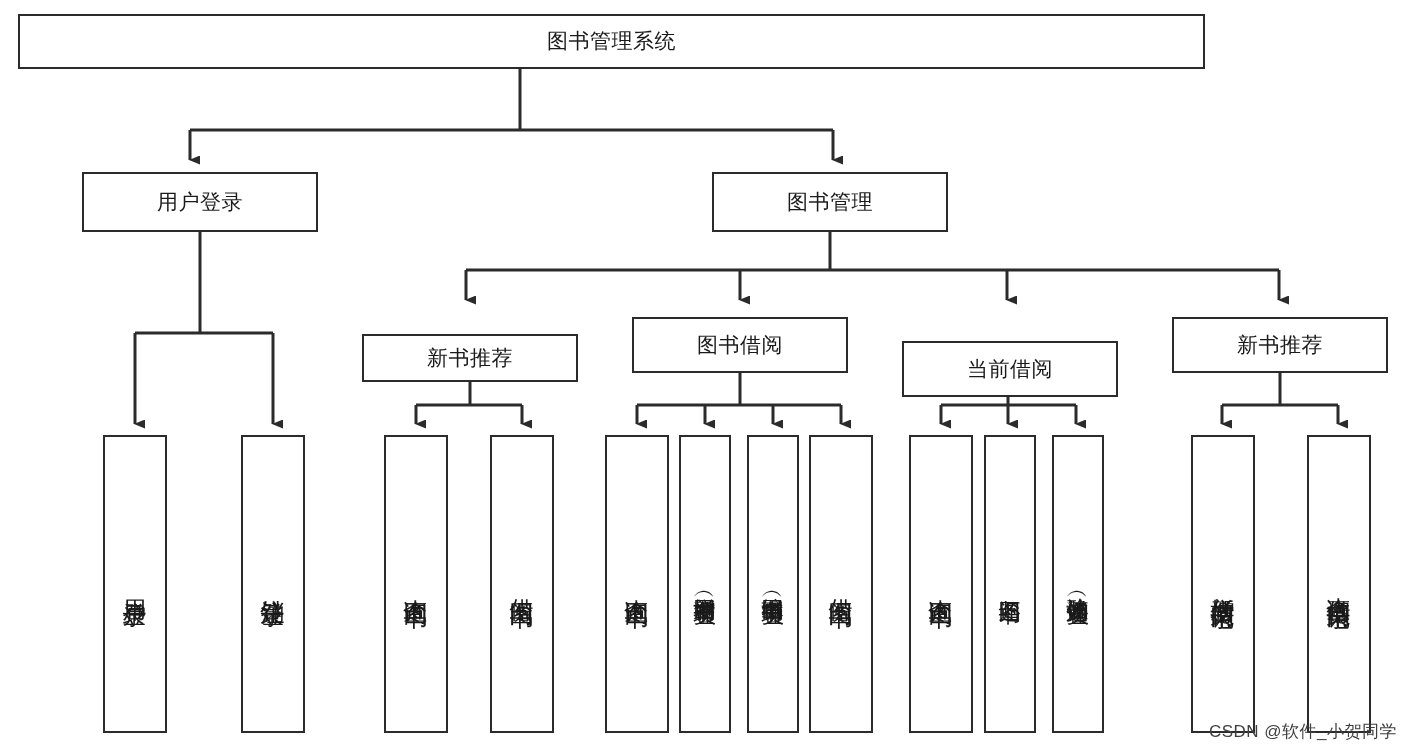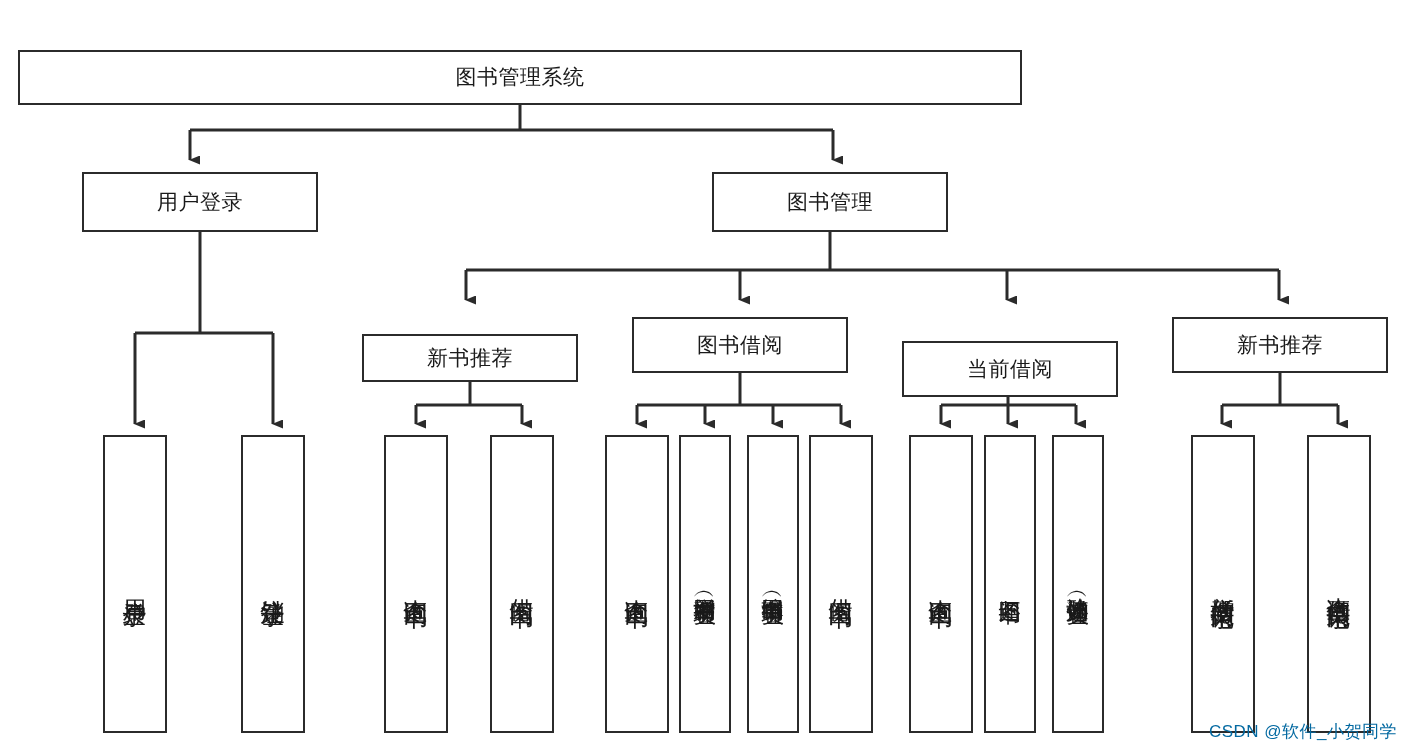--- a/index.html
+++ b/index.html
@@ -62,21 +62,21 @@
   }
   .v-node.narrow .lbl {
     font-size: 22px;
     letter-spacing: 1px;
   }
   #watermark {
     position: absolute;
     right: 8px;
     bottom: 4px;
     font-size: 17px;
-    color: #0369a1;
+    color: #404040;
     letter-spacing: 0.5px;
     white-space: nowrap;
     user-select: none;
   }
 </style>
 </head>
 <body>
 
 <div id="canvas">
 
@@ -123,21 +123,21 @@
       <path d="M1008,405 L1008,424" marker-end="url(#arrowhead)"></path>
       <path d="M1076,405 L1076,424" marker-end="url(#arrowhead)"></path>
 
       <path d="M1280,373 L1280,405"></path>
       <path d="M1222,405 L1338,405"></path>
       <path d="M1222,405 L1222,424" marker-end="url(#arrowhead)"></path>
       <path d="M1338,405 L1338,424" marker-end="url(#arrowhead)"></path>
     </g>
   </svg>
 
-  <div class="node h-node" style="left:18px; top:14px; width:1004px; height:55px;margin-top:36px;">
+  <div class="node h-node" style="left:18px; top:14px; width:1187px; height:55px;">
     <span class="lbl">图书管理系统</span>
   </div>
 
   <div class="node h-node" style="left:82px; top:172px; width:236px; height:60px;">
     <span class="lbl">用户登录</span>
   </div>
   <div class="node h-node" style="left:712px; top:172px; width:236px; height:60px;justify-content:center;">
     <span class="lbl">图书管理</span>
   </div>
 

